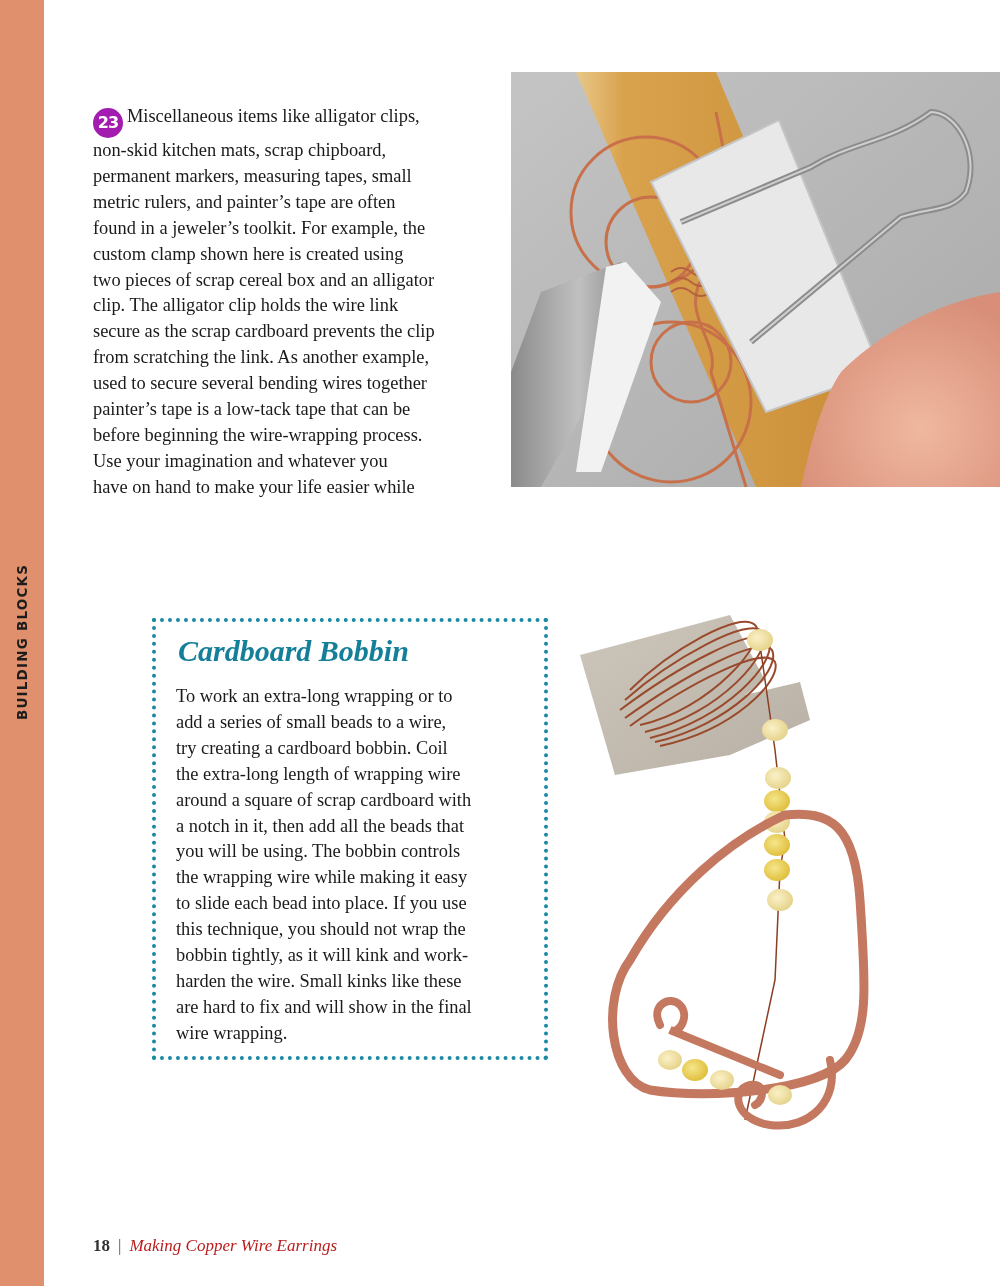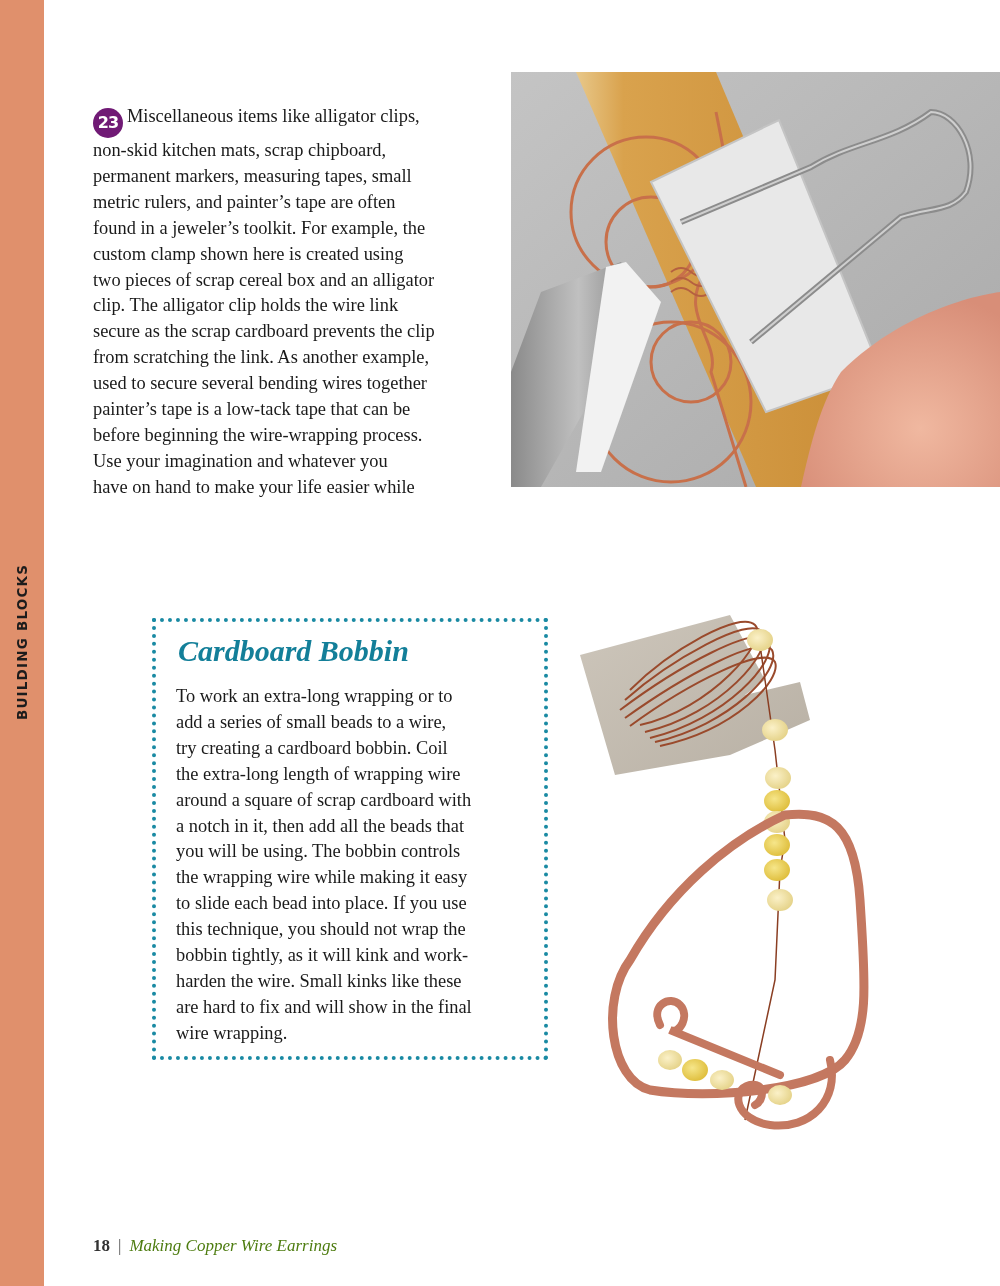--- a/index.html
+++ b/index.html
@@ -23,21 +23,21 @@
     }
     .body-text {
       position: absolute; left: 93px; top: 104px; width: 400px;
       font-size: 16.2px; line-height: 25.9px;
       font-family: "Liberation Serif", "DejaVu Serif", serif;
       font-size: 18.4px;
     }
     .body-text .line { display: block; white-space: nowrap; }
     .badge {
       display: inline-block; width: 30px; height: 30px; border-radius: 50%;
-      background: #701a75; color: #fff; text-align: center;
+      background: #a21caf; color: #fff; text-align: center;
       font-family: "DejaVu Sans", "Liberation Sans", sans-serif;
       font-weight: bold; font-size: 16px; line-height: 30px;
       vertical-align: -6px; margin-right: 4px; letter-spacing: -1px;
     }
     .lead { font-weight: normal; }
     .photo1 {
       position: absolute; left: 511px; top: 72px; width: 489px; height: 415px;
       overflow: hidden; background: #b9b9b9;
     }
     .photo2 {
@@ -61,21 +61,21 @@
       font-size: 18.4px; line-height: 25.9px;
     }
     .box-text .line { display: block; white-space: nowrap; }
     .footer {
       position: absolute; left: 93px; top: 1236px;
       font-family: "Liberation Serif", "DejaVu Serif", serif;
       font-size: 17px; color: #333; white-space: nowrap;
     }
     .footer .num { font-weight: bold; text-align: center; }
     .footer .sep { margin: 0 8px; color: #555; }
-    .footer .title { font-style: italic; color: #4d7c0f; }
+    .footer .title { font-style: italic; color: #b91c1c; }
   </style>
 </head>
 <body>
 
 <div class="sidebar">
   <div class="sidebar-label">BUILDING BLOCKS</div>
 </div>
 
 <div class="body-text">
   <span class="line"><span class="badge">23</span><span class="lead">Miscellaneous items</span><span> like alligator clips,</span></span>

